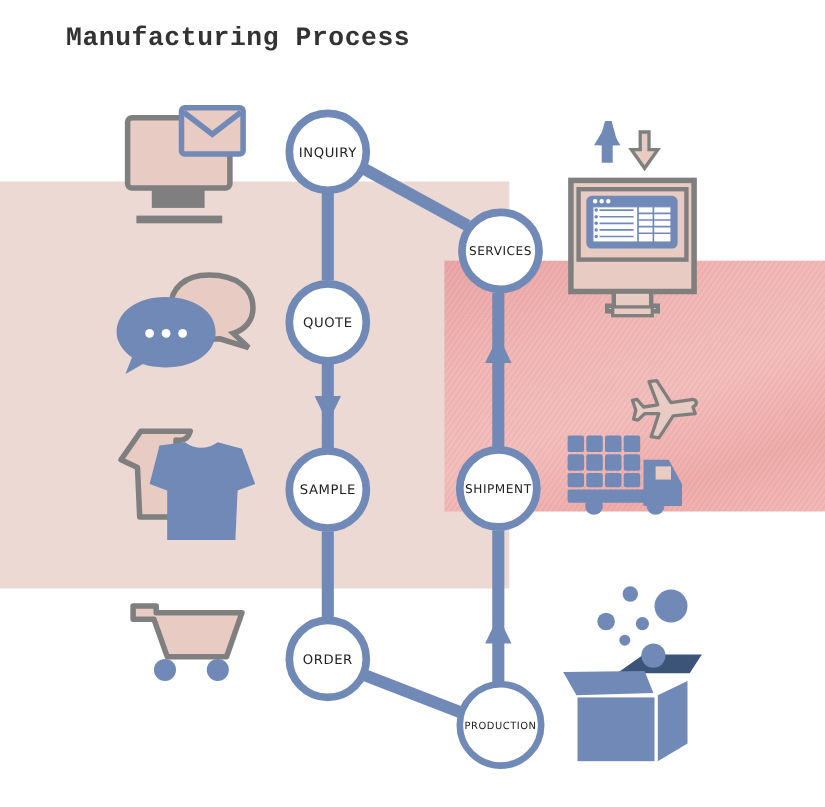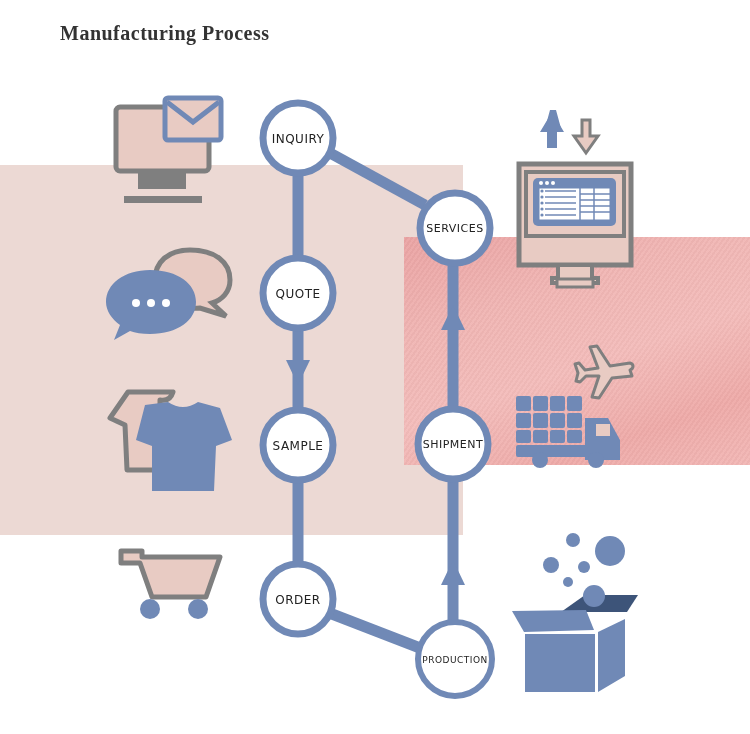--- a/index.html
+++ b/index.html
@@ -1,17 +1,17 @@
 <!DOCTYPE html>
 <html><head>
 <meta charset="utf-8">
 <style>
   html, body { margin:0; padding:0; background:#ffffff; }
   body { width:750px; height:734px; position:relative; overflow:hidden; font-family:"DejaVu Sans", sans-serif; }
-  .title { position:absolute; left:60px; top:22px; font-size:20px; font-weight:bold; color:#333333; letter-spacing:0.5px; font-family:Liberation Serif, serif; }
+  .title { position:absolute; left:60px; top:22px; font-size:24px; font-weight:bold; color:#333333; letter-spacing:0.5px; font-family:Liberation Mono, monospace; }
   .bg-left { position:absolute; left:0; top:165px; width:463px; height:370px; background:#ecd9d4; }
   .bg-right { position:absolute; left:404px; top:237px; width:346px; height:228px;
     background: linear-gradient(160deg, #eaa3a3 0%, #f0b5b3 30%, #f3bcba 55%, #eeaaa8 80%, #f2b7b5 100%); }
   .bg-right::after { content:""; position:absolute; inset:0;
     background: repeating-linear-gradient(125deg, rgba(255,255,255,0.05) 0 2px, rgba(0,0,0,0.02) 2px 4px); }
   svg.flow { position:absolute; left:0; top:0; }
   .node-label { font-family:"DejaVu Sans", sans-serif; fill:#222; text-anchor:middle; dominant-baseline:middle; letter-spacing:0.5px; }
 </style>
 </head>
 <body>

